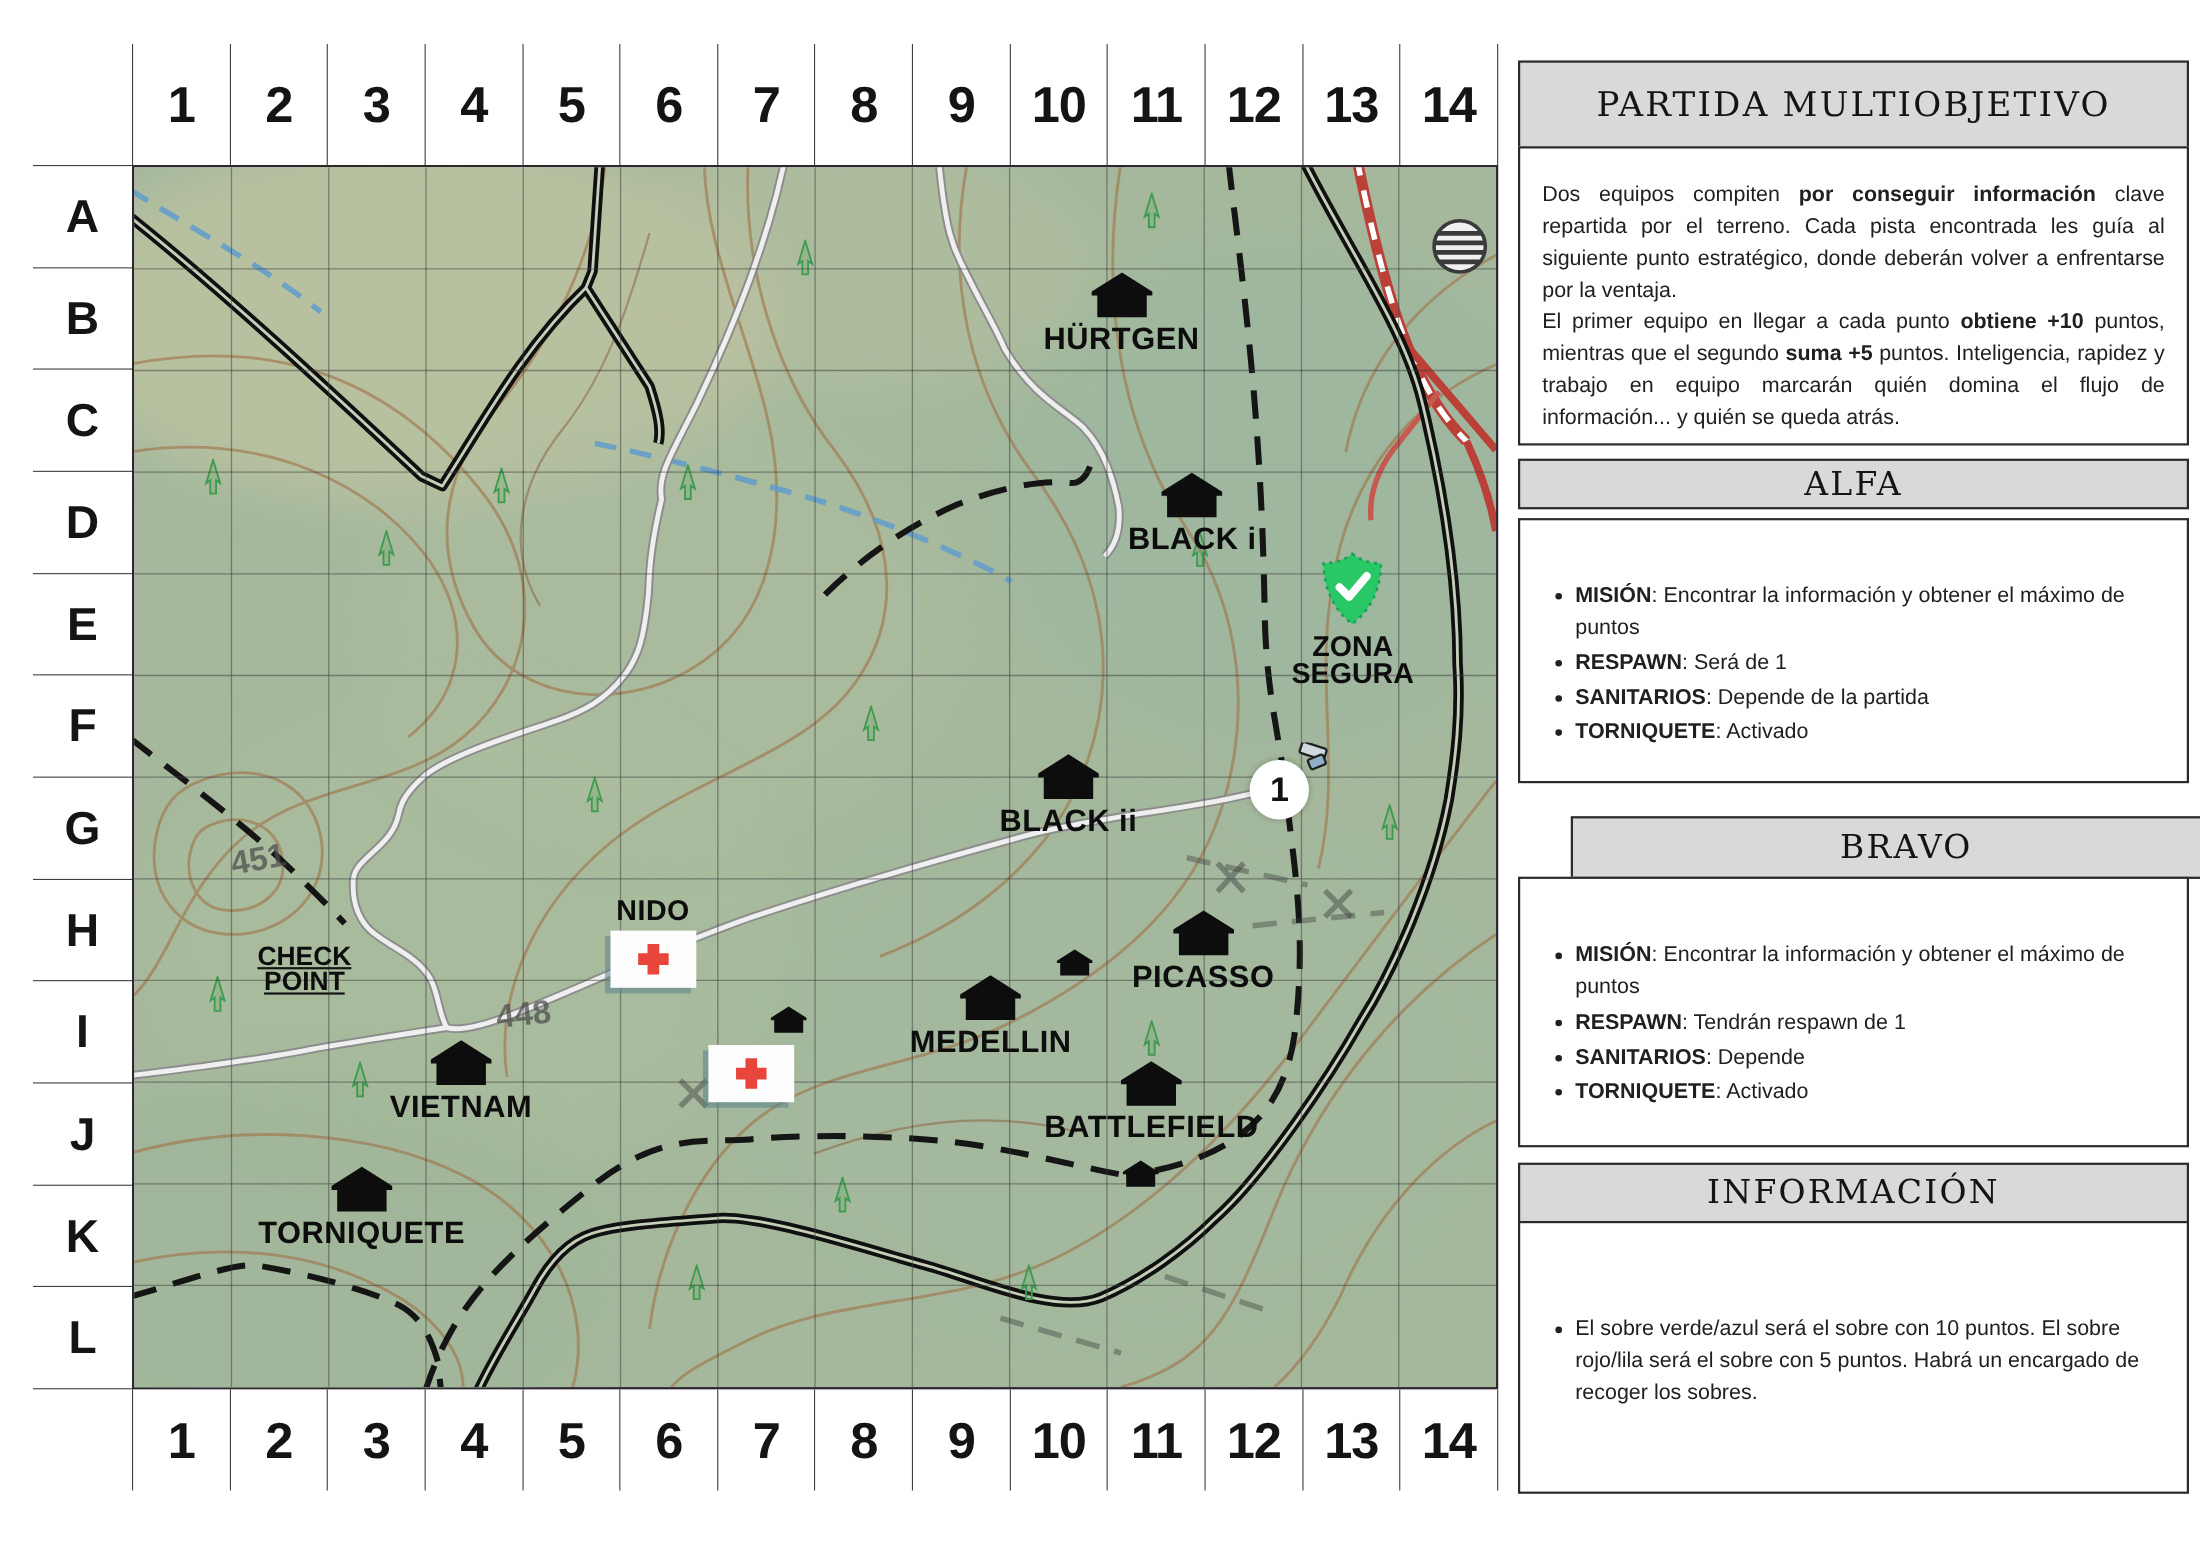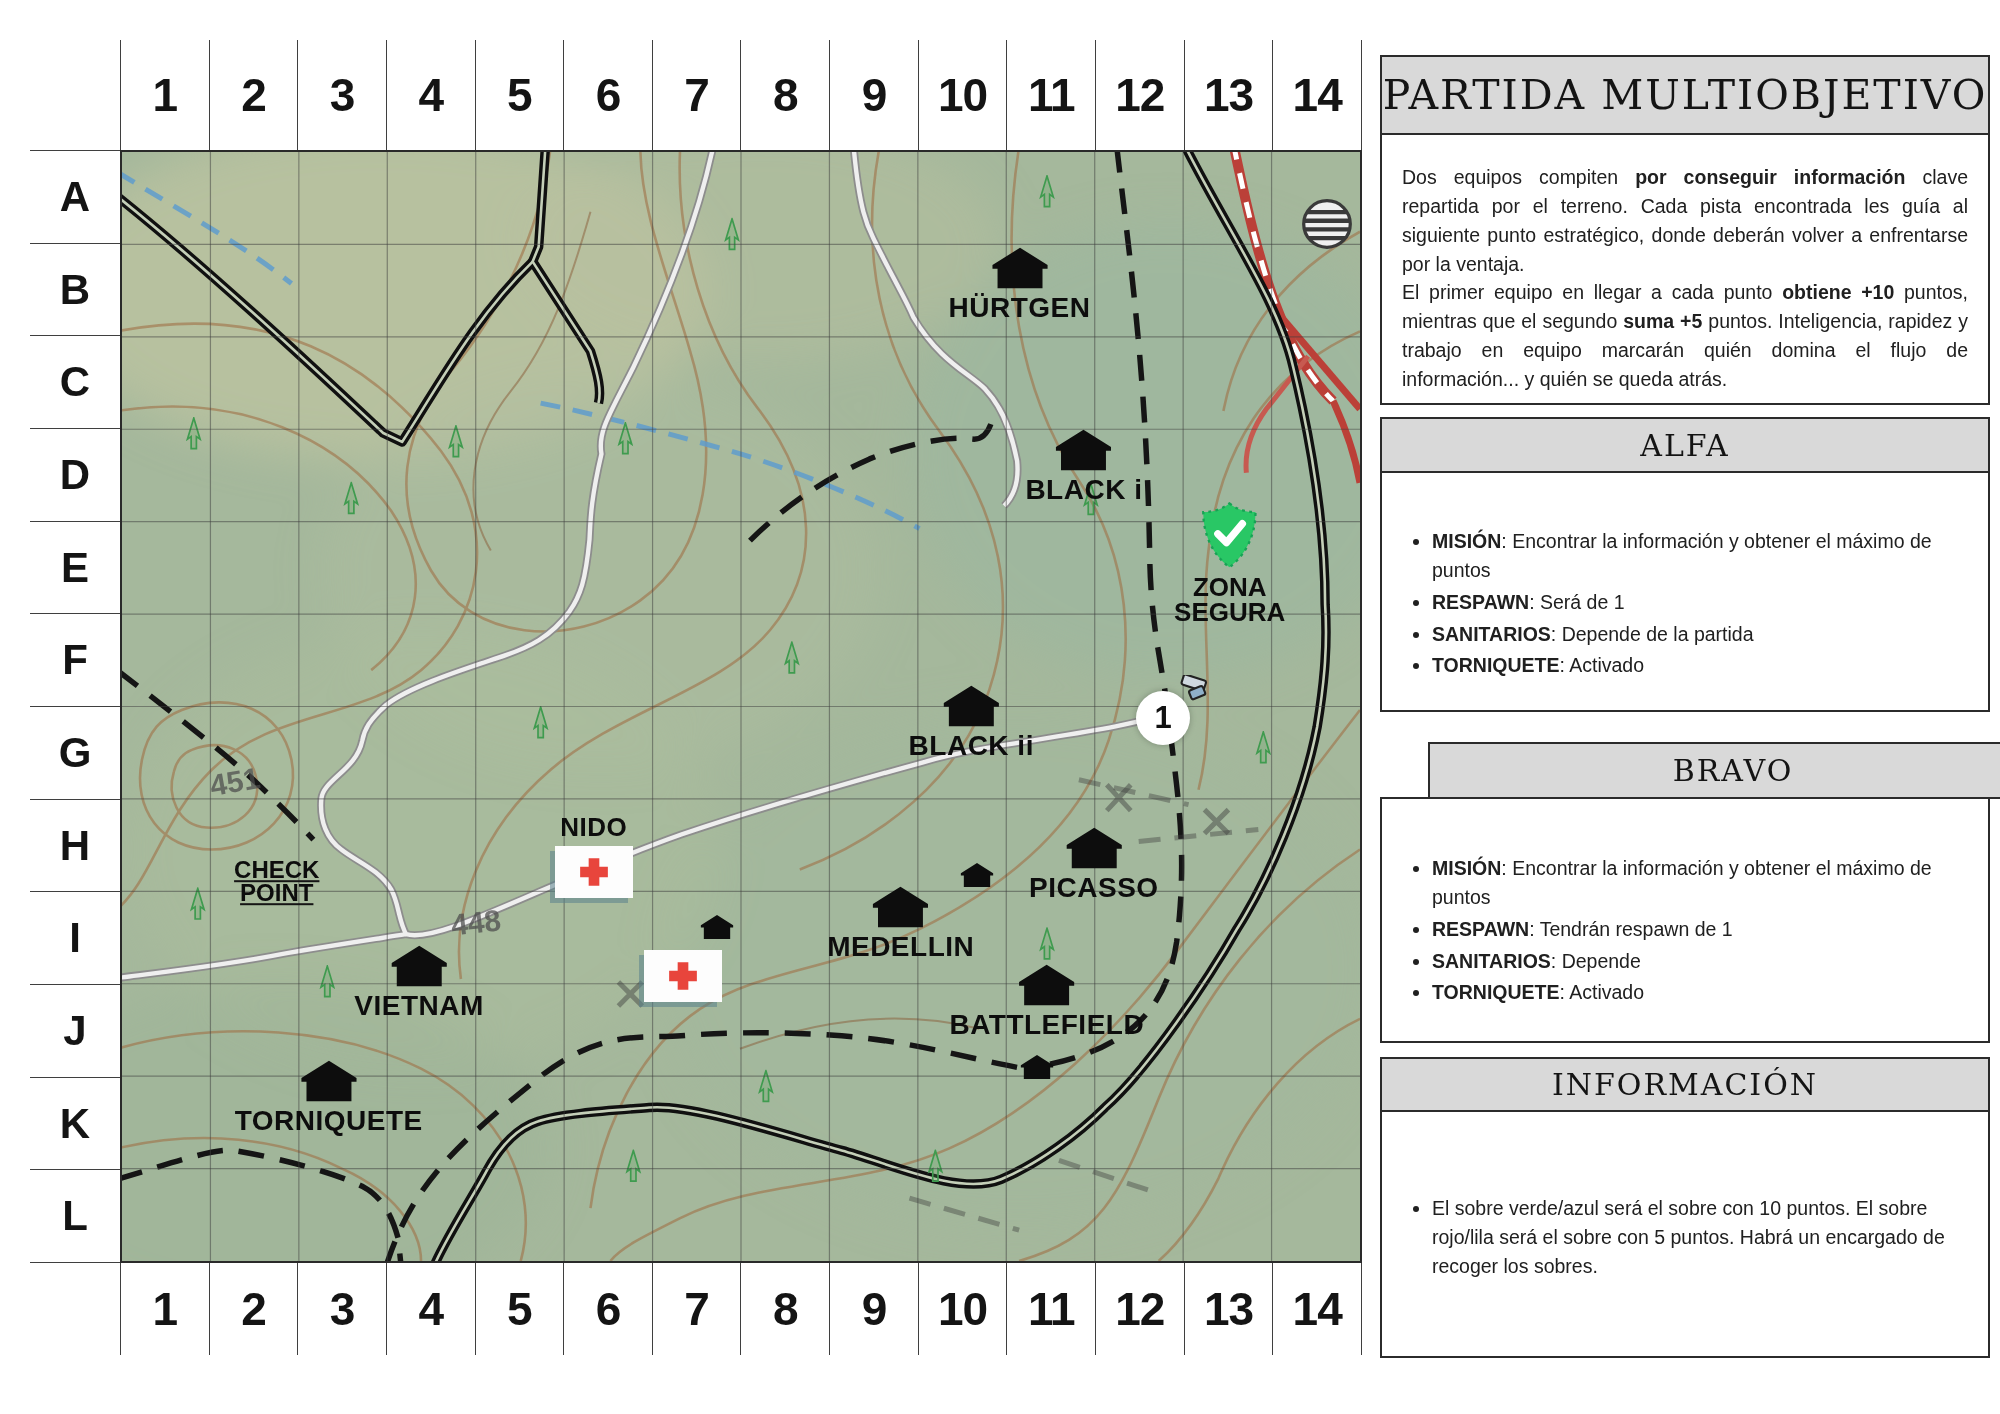--- a/index.html
+++ b/index.html
@@ -41,30 +41,30 @@
       box-shadow:0 0 6px rgba(0,0,0,.25);}
   .money{position:absolute;right:-26px;top:-16px;}
   .cpoint{font-weight:700;font-size:24px;line-height:.95;text-align:center;color:#0d0d0d;}
   .elev{font-weight:600;font-size:30px;color:#4c4c4c;opacity:.72;white-space:nowrap;}
   .shieldlab{font-weight:700;font-size:26px;line-height:.95;text-align:center;color:#0d0d0d;margin-top:6px;}
 
   
   .phead{position:absolute;left:1380px;width:610px;background:#d9d9d9;
       border:2.5px solid #2b2b2b;box-sizing:border-box;display:flex;align-items:center;
       justify-content:center;font-family:"DejaVu Serif","Liberation Serif",serif;
-      font-size:41px;letter-spacing:2px;color:#141414;}
+      font-size:31px;letter-spacing:2px;color:#141414;}
   .pbody{position:absolute;left:1380px;width:610px;background:#fff;
       border:2.5px solid #2b2b2b;box-sizing:border-box;padding:28px 20px 10px 20px;
       font-size:19.5px;line-height:1.48;color:#202020;}
   .pbody p{margin:0;text-align:justify;}
   .pbody ul{margin:0;padding-left:30px;}
   .pbody li{margin-bottom:3px;text-align:left;}
   #intro-head{top:55px;height:80px;}
   #intro-body{top:133px;height:272px;}
-  #alfa-head{top:417px;height:56px;font-size:30px;}
+  #alfa-head{top:417px;height:46px;font-size:30px;}
   #alfa-body{top:471px;height:241px;padding-top:54px;}
   #bravo-head{top:742px;height:57px;font-size:30px;margin-left:48px;}
   #bravo-body{top:797px;height:246px;padding-top:55px;}
   #info-head{top:1057px;height:55px;font-size:30px;}
   #info-body{top:1110px;height:248px;padding-top:82px;}
 </style>
 </head>
 <body>
 
 <div class="page">

